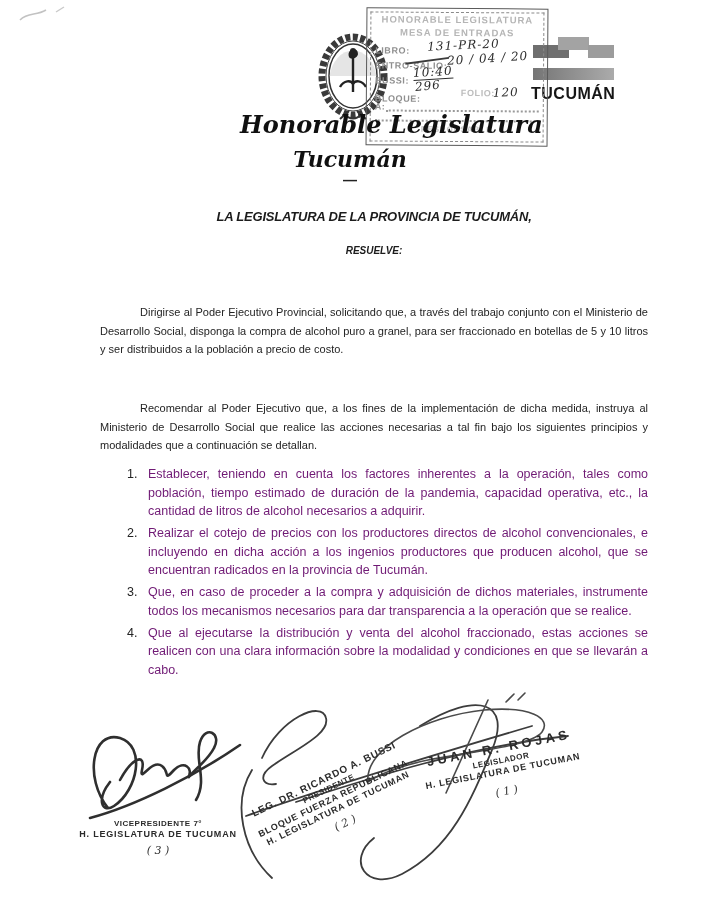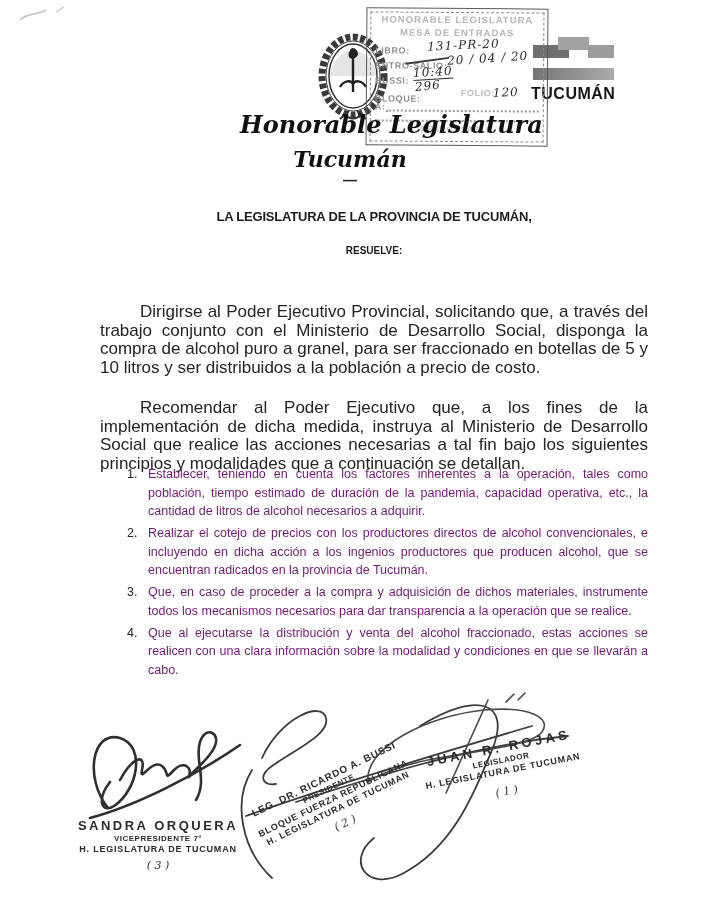--- a/index.html
+++ b/index.html
@@ -62,29 +62,29 @@
     position:absolute; left:255px; top:146px; width:190px; text-align:center; z-index:4;
     font-family:"DejaVu Serif", serif; font-style:italic; font-weight:bold;
     font-size:22px; color:#101010;
   }
   .script-dash {
     position:absolute; left:255px; top:172px; width:190px; text-align:center;
     font-weight:bold; color:#222; font-size:14px;
   }
 
   
-  .doc-col { position:absolute; left:100px; width:548px; }
+  .doc-col { position:absolute; left:100px; width:548px;font-style:italic; }
   .title1 { top:209px; text-align:center; font-weight:bold; font-size:13px;
             letter-spacing:-0.2px; color:#1c1c1c; }
   .title2 { top:245px; text-align:center; font-weight:bold; font-size:10px; color:#1c1c1c; }
 
   
   .para {
     position:absolute; left:100px; width:548px; text-align:justify;
-    font-size:17px; line-height:18.5px; color:#242424;
+    font-size:11px; line-height:18.5px; color:#242424;
   }
   .p1 { top:303px; }
   .p2 { top:399px; }
   .para .indent { display:inline-block; width:40px; }
   .list { position:absolute; left:100px; width:548px; top:465px; }
   .list .item { display:flex; margin-bottom:3.5px; }
   .num {
     flex:0 0 48px; padding-left:27px; font-size:12.5px; line-height:18.5px; color:#242424;
   }
   .item-text {
@@ -219,21 +219,20 @@
 
     <g stroke="#4a4a4a" stroke-width="1.6" fill="none" stroke-linecap="round">
       <path d="M368,152 C364,118 426,86 484,80 C530,76 552,88 542,102 C532,116 470,122 428,130 C398,136 376,146 368,152"></path>
       <path d="M446,163 L488,70"></path>
       <path d="M506,72 L514,64"></path>
       <path d="M518,70 L525,63"></path>
     </g>
   </svg>
 
   <div class="sig-block sig-left">
-    <div class="sig-name">SANDRA ORQUERA</div>
     <div class="sig-small">VICEPRESIDENTE 7°</div>
     <div class="sig-med">H. LEGISLATURA DE TUCUMAN</div>
     <div class="sig-tag">( 3 )</div>
   </div>
 
   <div class="sig-block sig-center">
     <div class="sig-med" style="font-size:10px;">LEG. DR. RICARDO A. BUSSI</div>
     <div class="sig-small">PRESIDENTE</div>
     <div class="sig-med">BLOQUE FUERZA REPUBLICANA</div>
     <div class="sig-med">H. LEGISLATURA DE TUCUMAN</div>

